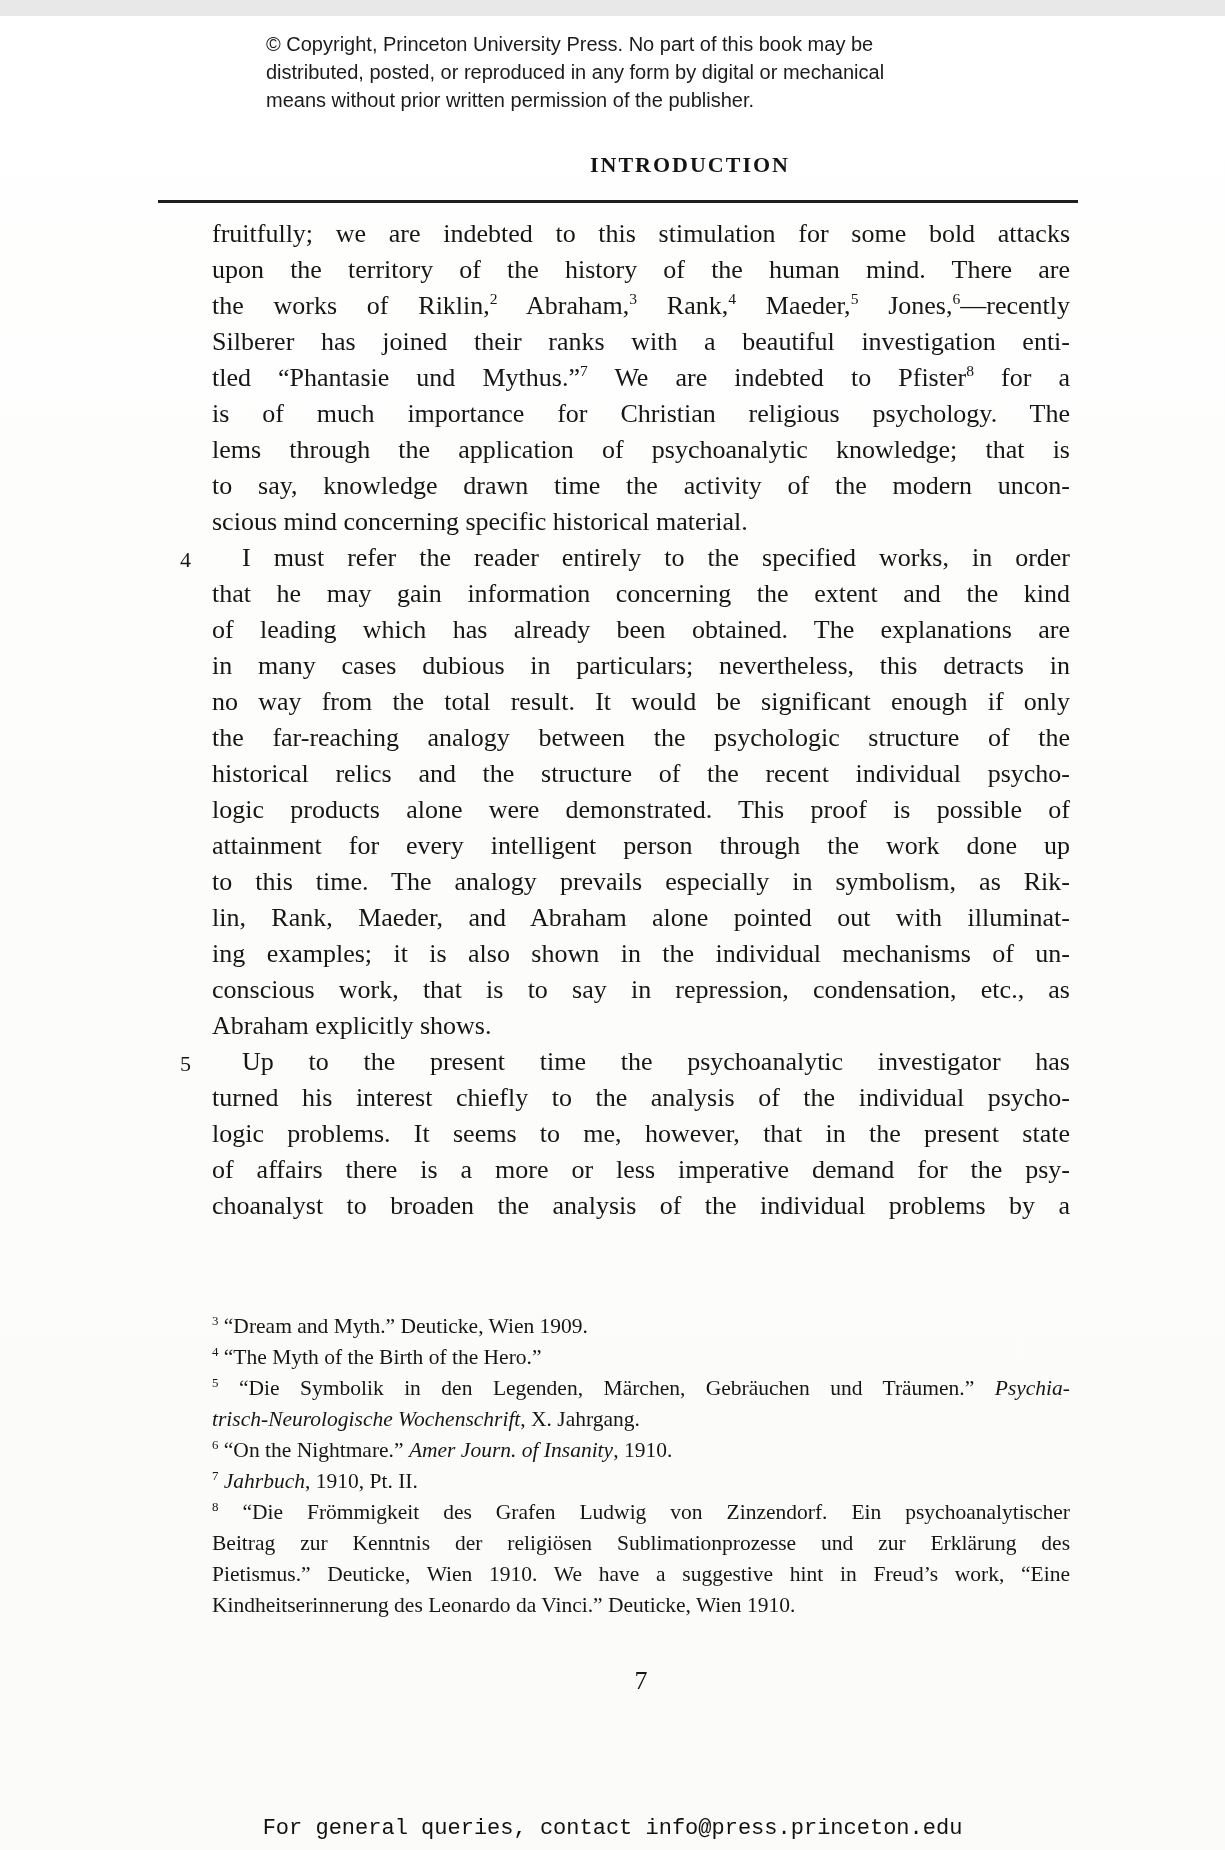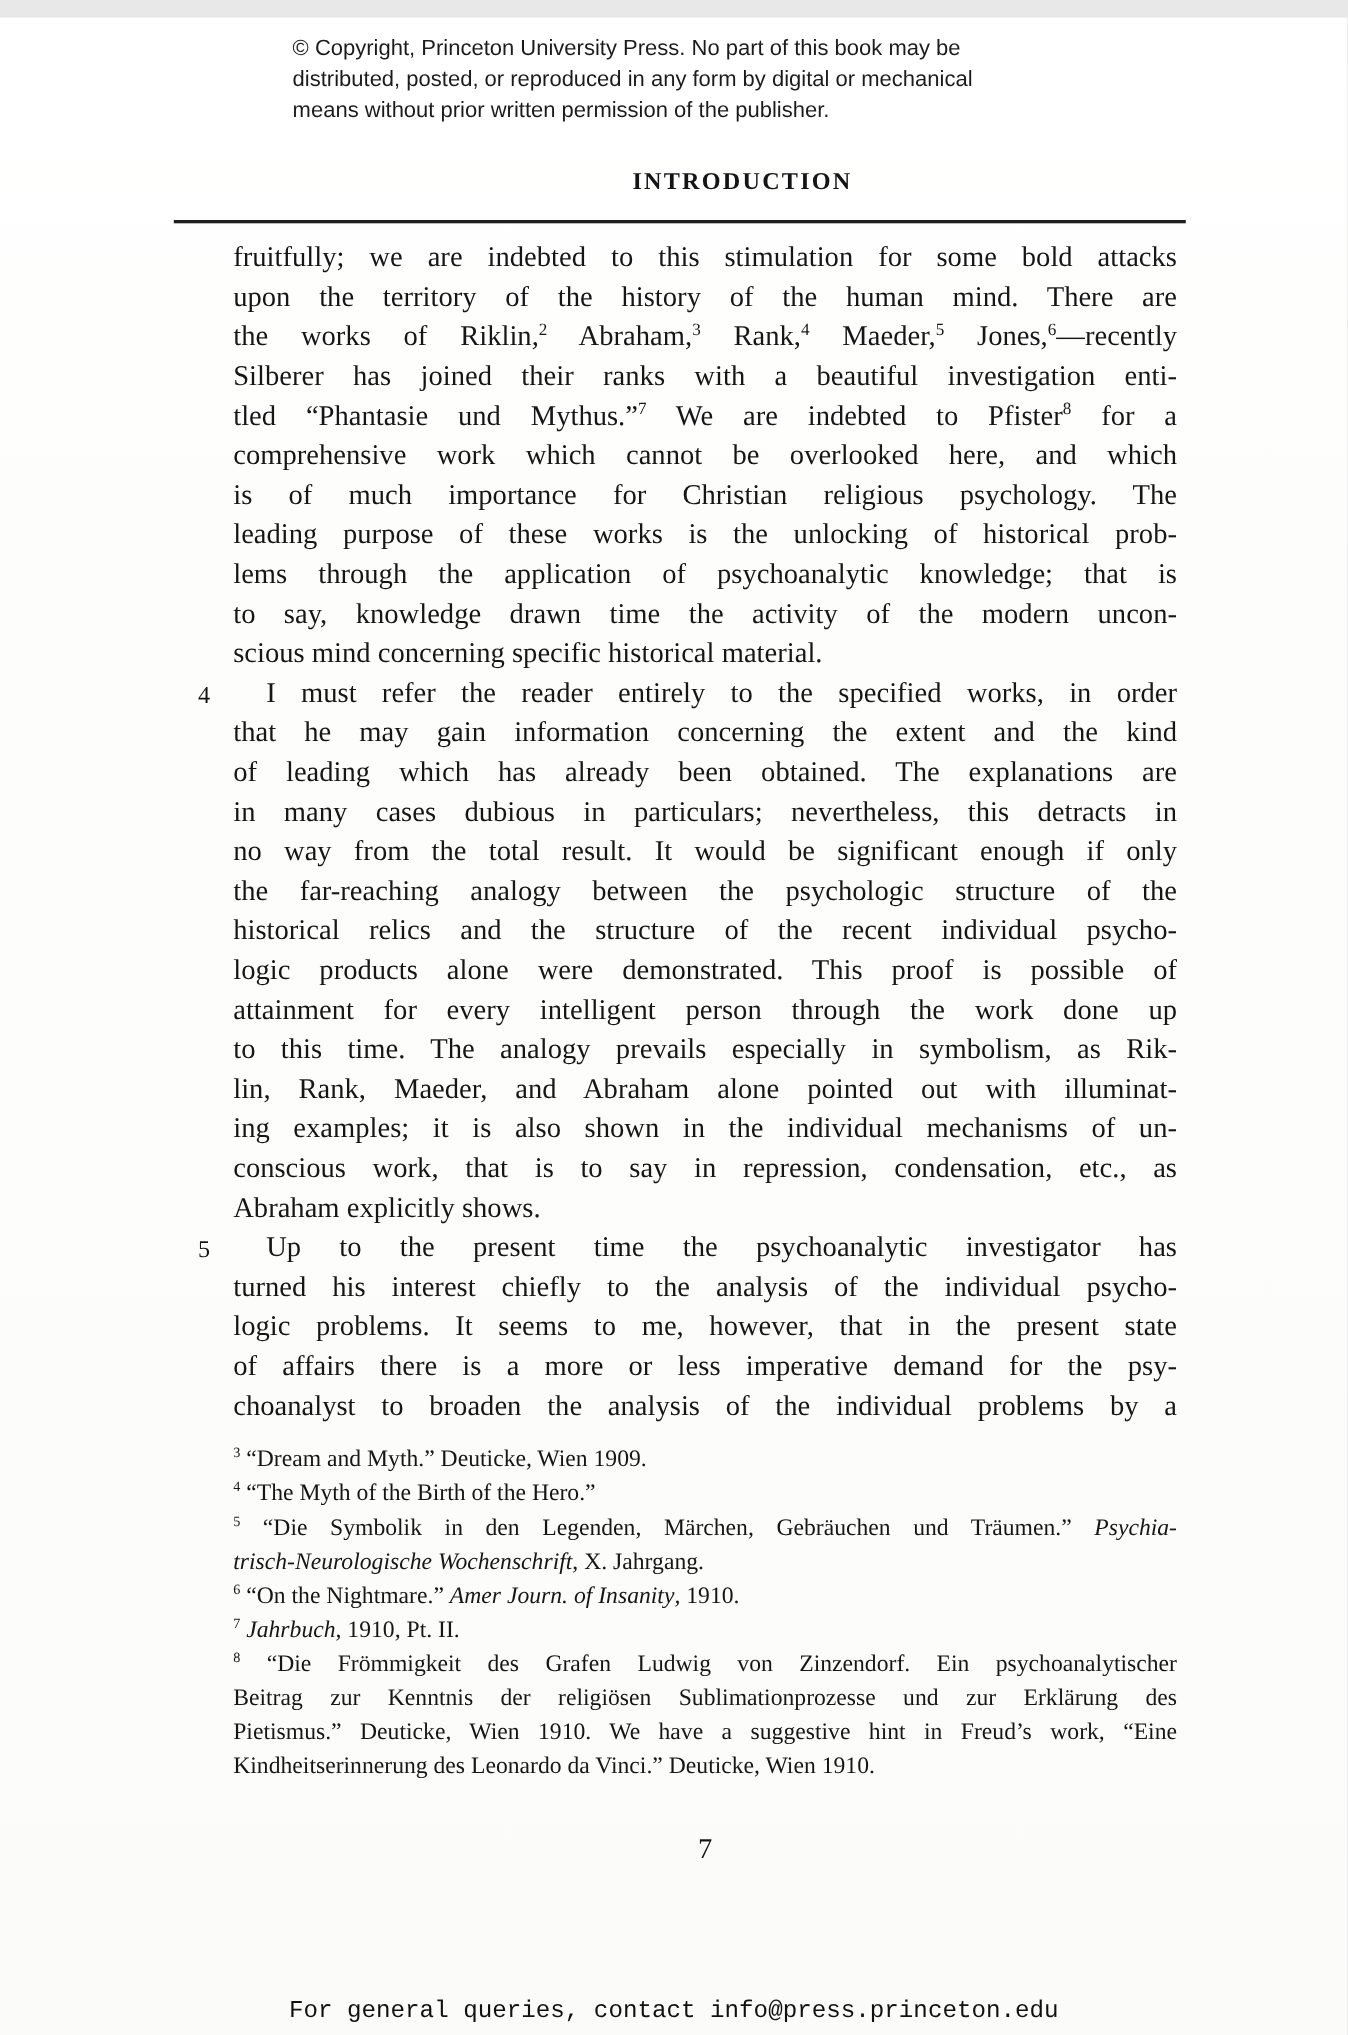--- a/index.html
+++ b/index.html
@@ -13,21 +13,21 @@
     color:#161616;
     overflow:hidden;
   }
   .copyright {
     position:absolute; left:266px; top:14px;
     font-family:"Liberation Sans", sans-serif;
     font-size:20px; line-height:28px; color:#1b1b1b;
   }
   .running-head {
     position:absolute; left:560px; top:136px; width:230px;
-    text-align:center;
+    text-align:right;
     font-size:22px; font-weight:bold; letter-spacing:2px;
     color:#141414;
   }
   .head-rule {
     position:absolute; left:158px; top:184px;
     width:920px; height:3px; background:#1f1f1f;
   }
   .body-text {
     position:absolute; left:212px; top:200px; width:858px;
     font-size:26px;
@@ -73,23 +73,21 @@
     </div>
   <div class="running-head">INTRODUCTION</div>
   <div class="head-rule"></div>
   <div class="body-text">
       <div class="para">
         <div class="bline j"><span>fruitfully; we are indebted to this stimulation for some bold attacks</span></div>
         <div class="bline j"><span>upon the territory of the history of the human mind. There are</span></div>
         <div class="bline j"><span>the works of Riklin,</span><span class="sup">2</span><span> Abraham,</span><span class="sup">3</span><span> Rank,</span><span class="sup">4</span><span> Maeder,</span><span class="sup">5</span><span> Jones,</span><span class="sup">6</span><span>—recently</span></div>
         <div class="bline j"><span>Silberer has joined their ranks with a beautiful investigation enti-</span></div>
         <div class="bline j"><span>tled “Phantasie und Mythus.”</span><span class="sup">7</span><span> We are indebted to Pfister</span><span class="sup">8</span><span> for a</span></div>
-        <div class="bline j"><span>comprehensive work which cannot be overlooked here, and which</span></div>
         <div class="bline j"><span>is of much importance for Christian religious psychology. The</span></div>
-        <div class="bline j"><span>leading purpose of these works is the unlocking of historical prob-</span></div>
         <div class="bline j"><span>lems through the application of psychoanalytic knowledge; that is</span></div>
         <div class="bline j"><span>to say, knowledge drawn time the activity of the modern uncon-</span></div>
         <div class="bline"><span>scious mind concerning specific historical material.</span></div>
       </div>
       <div class="para">
         <span class="margin-num">4</span>
         <div class="bline j ind"><span>I must refer the reader entirely to the specified works, in order</span></div>
         <div class="bline j"><span>that he may gain information concerning the extent and the kind</span></div>
         <div class="bline j"><span>of leading which has already been obtained. The explanations are</span></div>
         <div class="bline j"><span>in many cases dubious in particulars; nevertheless, this detracts in</span></div>

